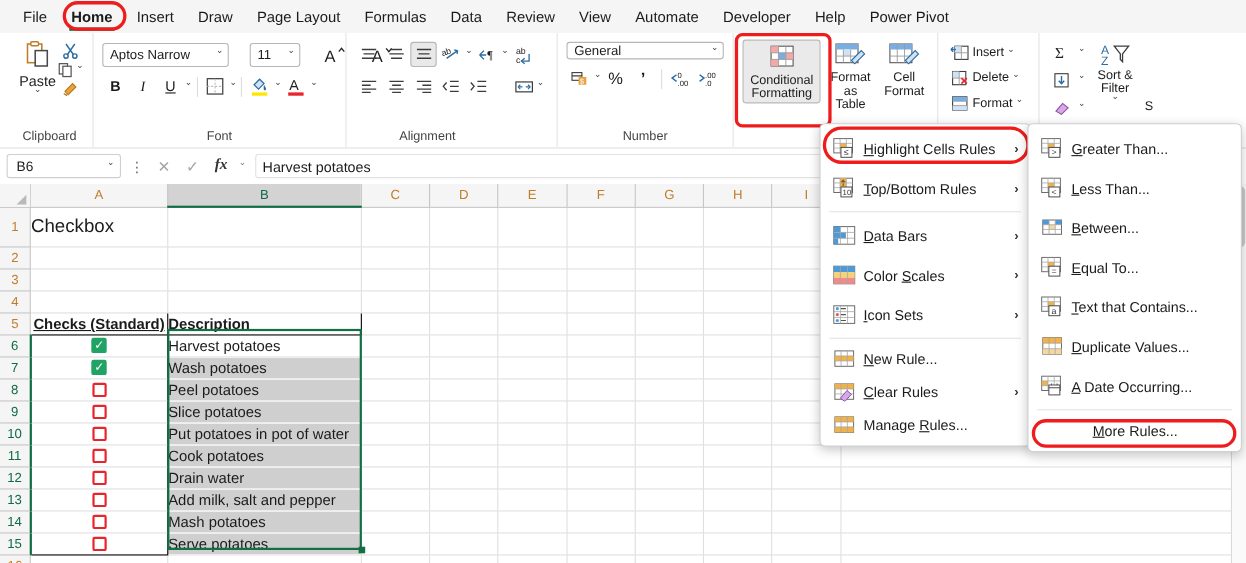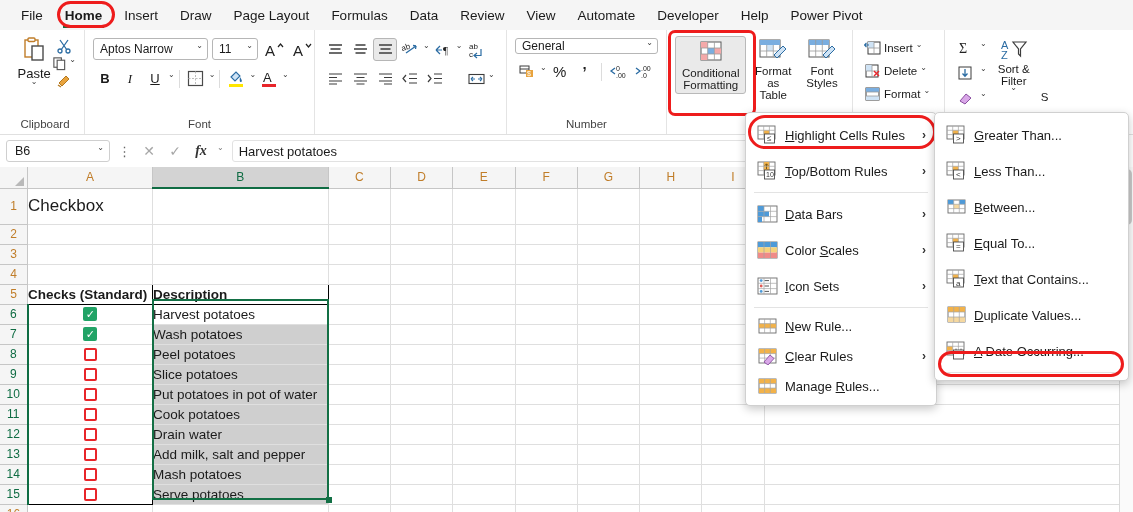--- a/index.html
+++ b/index.html
@@ -61,21 +61,21 @@
   .chev::before { content:"\2304"; position:relative; top:-4px; }
 
   
   #clipboard-grp { width:78px; }
   #clipboard-grp .grp-body { padding-left:2px; }
   .paste-col { display:flex; flex-direction:column; align-items:center; width:40px; }
   .mini-col { display:flex; flex-direction:column; align-items:center; gap:2px; padding-top:2px; }
 
   
   #font-grp { width:230px; }
-  .fontrow1 { display:flex; gap:4px; }
+  .fontrow1 { display:flex; align-items:center; gap:19px; }
   .fontrow2 { display:flex; align-items:center; gap:1px; margin-top:6px; }
   .combo {
     height:22px; border:1px solid #b6b6b6; border-radius:3px; background:#fff;
     display:flex; align-items:center; padding:0 4px 0 6px; font-size:12px;
     justify-content:space-between; cursor:default;
   }
   #font-name-combo { width:115px; }
   #font-size-combo { width:46px; }
   .fbtn {
     width:24px; height:23px; display:flex; align-items:center; justify-content:center;
@@ -159,21 +159,21 @@
   .rowh.sel { color:#0f6c43; border-right:2px solid #0f6c43; }
   .cell {
     border-right:1px solid #dfdfdf; border-bottom:1px solid #dfdfdf;
     font-size:13.5px; padding:0 3px; overflow:hidden; white-space:nowrap;
     vertical-align:middle; background:#fff;
   }
   .cell.selrange { background:#cfcfcf; }
   .cell.active { background:#fff; }
   .t-title { font-size:17px; line-height:28px; padding-left:5px; }
   .t-head { font-weight:700; font-size:13.5px; }
-  .t-head.a { text-align:left; }
+  .t-head.a { text-align:center;text-decoration:underline; }
   .bx-top { border-top:1.5px solid #000; }
   .bx-bot { border-bottom:1.5px solid #000; }
   .bx-l { border-left:1.5px solid #000; }
   .bx-r { border-right:1.5px solid #000; }
 
   .cbwrap { display:flex; align-items:center; justify-content:center; height:100%; }
   .cb-on {
     width:14px; height:14px; background:#21a366; border-radius:2px;
     display:flex; align-items:center; justify-content:center;
     color:#fff; font-size:11px; line-height:1;
@@ -408,20 +408,21 @@
             </svg>
         </div>
         <div class="fbtn">
           <svg width="18" height="15" viewBox="0 0 18 15">
               <path d="M8 3 H16 M8 7.5 H16 M8 12 H16" stroke="#3c3c3c" stroke-width="1.2"></path>
               <path d="M2 4 L5 7.5 L2 11" stroke="#3c3c3c" stroke-width="1.2" fill="none"></path>
             </svg>
         </div>
       </div>
     </div>
+    <div class="grp-label">Alignment</div>
   </div>
 
   <div class="grp" style="width:44px;border-left:none;padding-left:2px;">
     <div class="grp-body" style="flex-direction:column;padding-top:5px;">
       <div class="fbtn">
         <svg width="20" height="19" viewBox="0 0 20 19">
             <text x="3" y="9" font-size="8" font-family="Liberation Sans" fill="#222">ab</text>
             <text x="3" y="17" font-size="8" font-family="Liberation Sans" fill="#222">c</text>
             <path d="M11 13 L8 15.5 L11 18" stroke="#2b6ca3" stroke-width="1.2" fill="none"></path>
             <path d="M8 15.5 H15 V9" stroke="#2b6ca3" stroke-width="1.2" fill="none"></path>
@@ -510,21 +511,21 @@
       </div>
       <div class="bigbtn" style="width:46px;">
         <span>
           <svg width="32" height="26" viewBox="0 0 32 26">
             <rect x="3" y="2" width="20" height="17" fill="#fff" stroke="#5a5a5a" stroke-width="1"></rect>
             <rect x="3" y="2" width="20" height="5" fill="#7aaee0"></rect>
             <path d="M3 13 H23 M9.7 2 V19 M16.3 2 V19" stroke="#9a9a9a" stroke-width="0.8"></path>
             <path d="M17 17 L26 8 L29 11 L20 20 Z" fill="#cfe3f5" stroke="#2b6ca3" stroke-width="1"></path>
           </svg>
         </span>
-        <span class="cap">Font Styles</span>
+        <span class="cap">Cell Format</span>
       </div>
     </div>
     <div class="grp-label">&nbsp;</div>
     <div class="cf-ring"></div>
   </div>
 
   <div class="grp" id="cells-grp">
     <div class="grp-body">
       <div class="smallbtn">
         <span>
@@ -1120,14 +1121,17 @@
         <rect x="7.5" y="9" width="10" height="9" fill="#fff" stroke="#4a4a4a" stroke-width="0.9"></rect>
         <path d="M7.5 11.5 H17.5" stroke="#4a4a4a" stroke-width="0.9"></path>
         <path d="M10 9 V7.6 M15 9 V7.6" stroke="#4a4a4a" stroke-width="0.9"></path>
       </svg>
     </span>
     <span class="lbl"><u>A</u> Date Occurring...</span>
   </div>
 
   <div class="msep"></div>
 
+  <div class="mi more">
+    <span class="lbl"><u>M</u>ore Rules...</span>
+  </div>
   <div class="ring-more" style="top:auto;bottom:3px;"></div>
 </div>
 
 </body></html>

